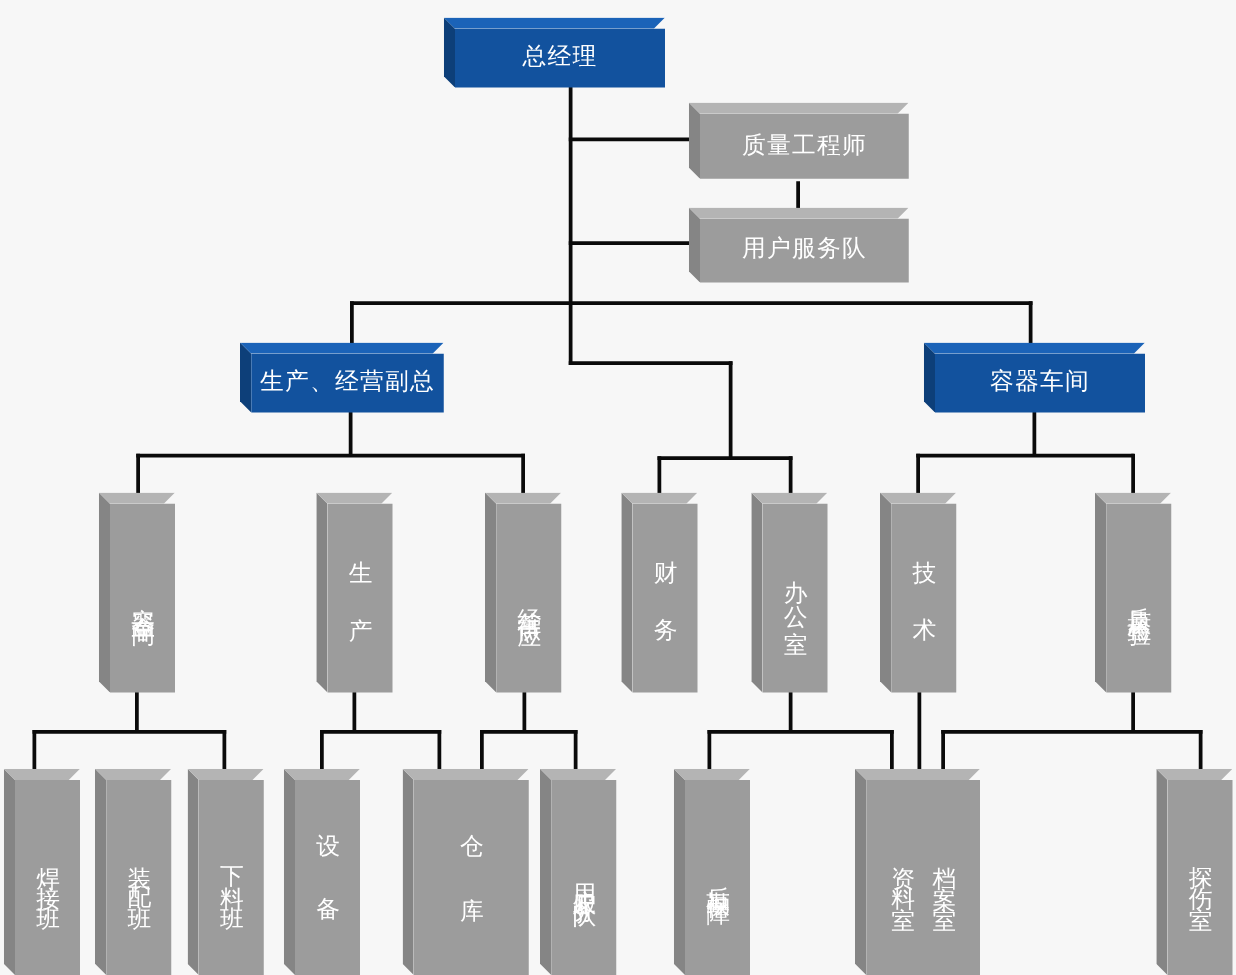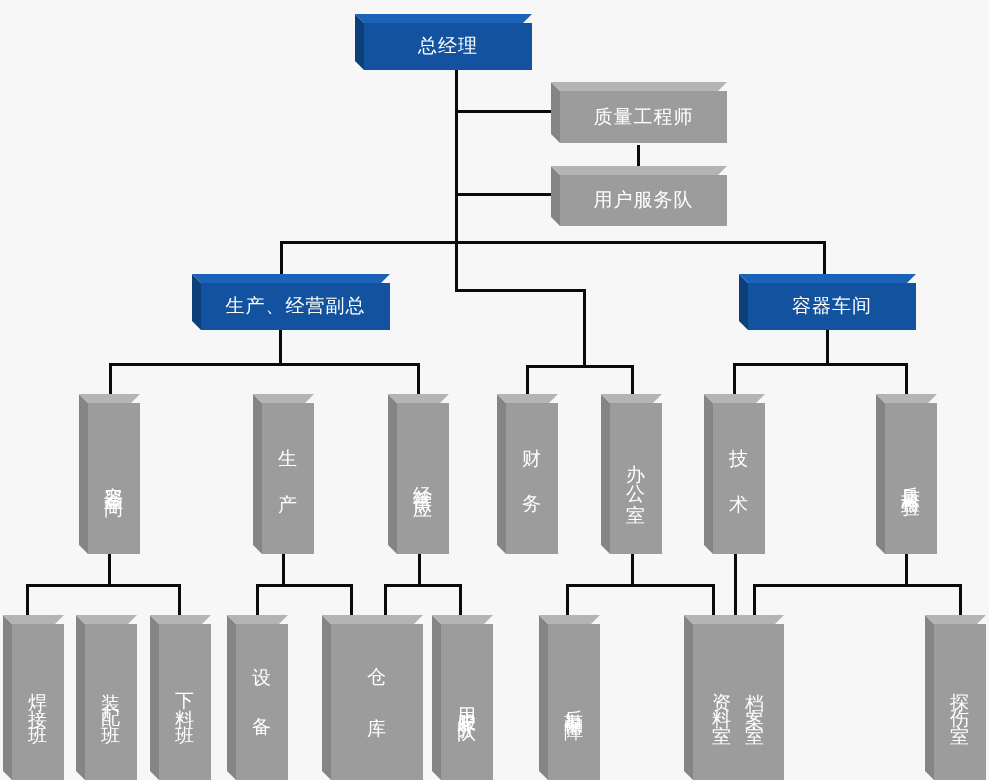--- a/index.html
+++ b/index.html
@@ -170,21 +170,21 @@
   </div>
 
   <div class="node grey" style="left:551px;top:166px;width:176px;height:60px;">
     <div class="side"></div>
     <div class="top"></div>
     <div class="face">
       <span class="label h-label">用户服务队</span>
     </div>
   </div>
 
-  <div class="node blue" style="left:192px;top:274px;width:198px;height:56px;">
+  <div class="node blue" style="left:192px;top:274px;width:163px;height:56px;">
     <div class="side"></div>
     <div class="top"></div>
     <div class="face">
       <span class="label h-label">生产、经营副总</span>
     </div>
   </div>
 
   <div class="node blue" style="left:739px;top:274px;width:177px;height:56px;">
     <div class="side"></div>
     <div class="top"></div>

